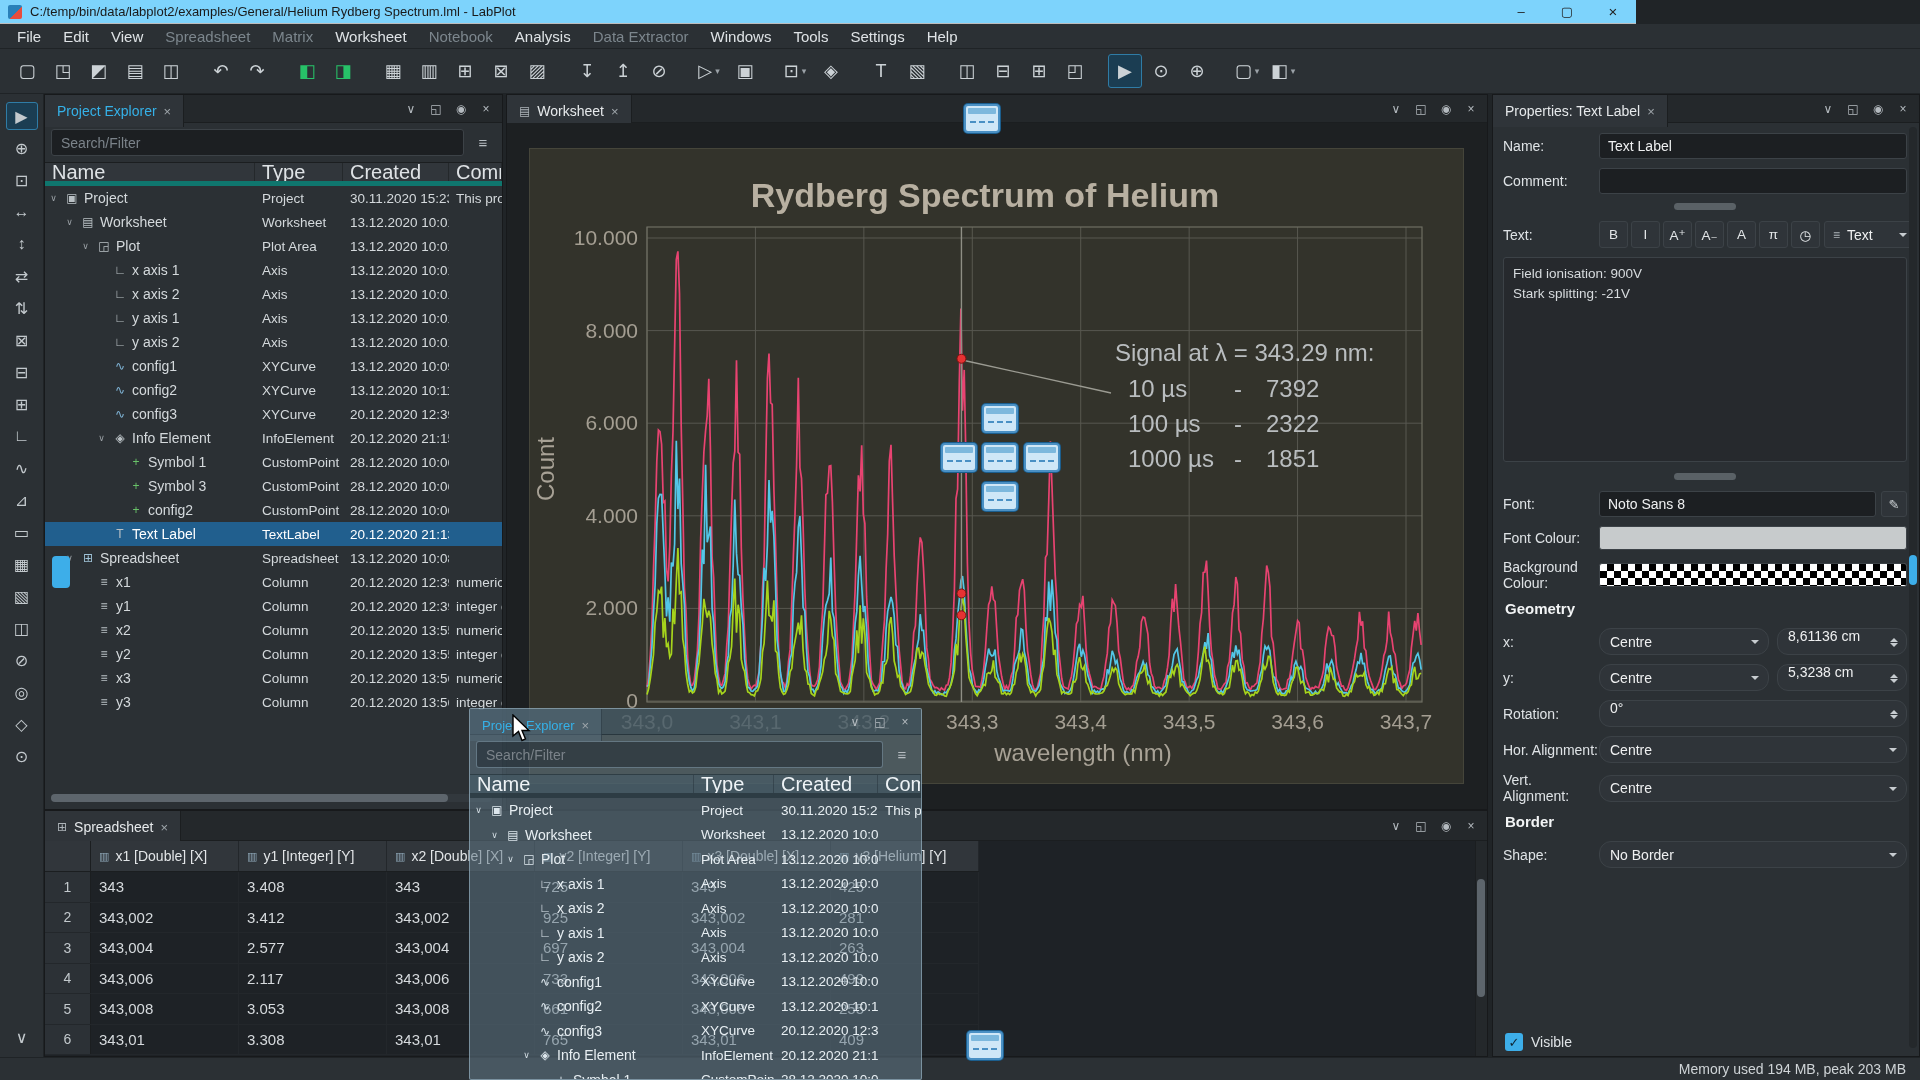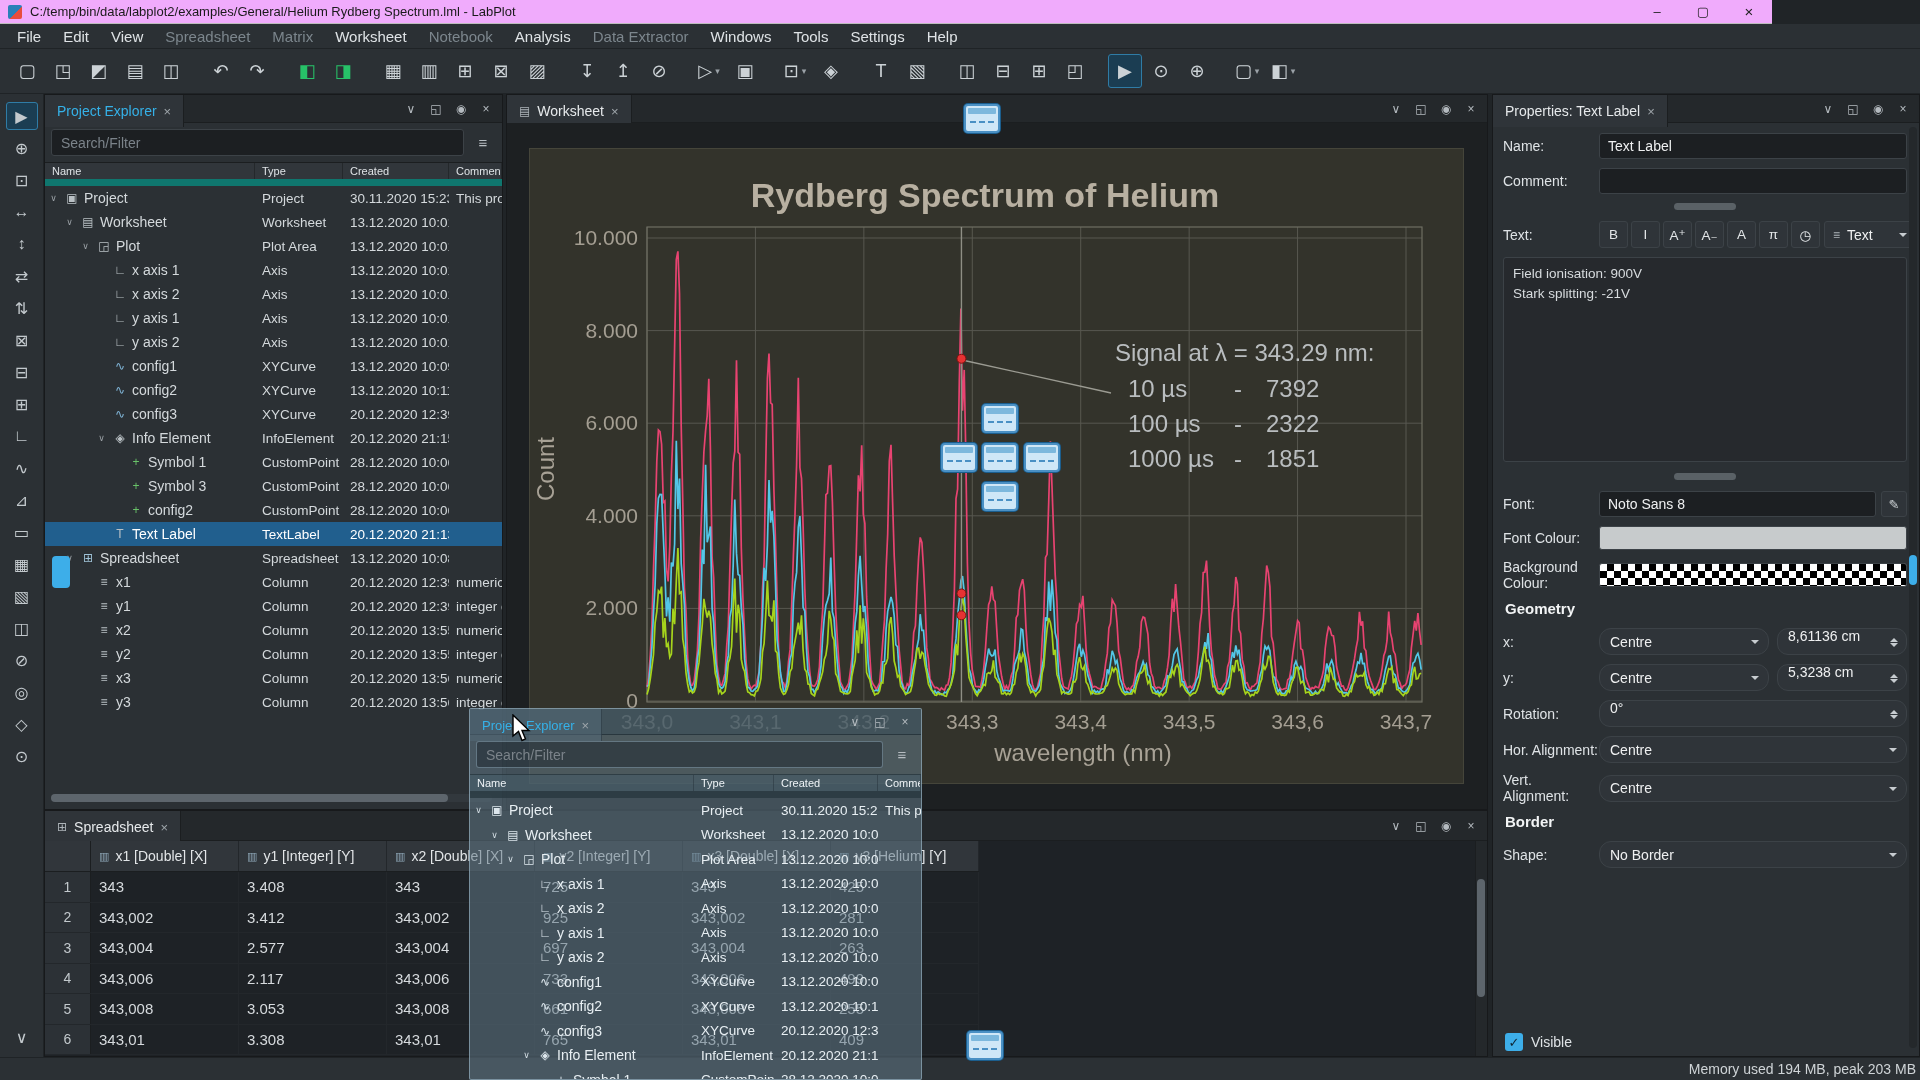--- a/index.html
+++ b/index.html
@@ -1,21 +1,21 @@
 <!DOCTYPE html>
 <html><head>
 <meta charset="utf-8">
 <style>
   *{margin:0;padding:0;box-sizing:border-box}
   html,body{width:1920px;height:1080px;overflow:hidden}
   body{background:#1b1e20;font-family:"Liberation Sans","DejaVu Sans",sans-serif;color:#eff0f1;position:relative}
   .app{position:absolute;inset:0;background:#202427}
 
   
-  .titlebar{position:absolute;left:0;top:0;width:1772px;height:24px;background:#f0abfc;color:#1a1a1a;
+  .titlebar{position:absolute;left:0;top:0;width:1636px;height:24px;background:#7dd3fc;color:#1a1a1a;
     display:flex;align-items:center;font-size:13px;border-bottom:1px solid #bdbdbd}
   .tb-icon{width:14px;height:14px;margin:0 8px;border-radius:2px;
     background:linear-gradient(135deg,#2980b9 0 55%,#e74c3c 55% 100%)}
   .tb-title{flex:1;white-space:nowrap;overflow:hidden}
   .win-btn{width:46px;height:24px;display:flex;align-items:center;justify-content:center;font-size:13px;color:#222;cursor:default}
   .win-close{font-size:15px}
 
   
   .menubar{position:absolute;top:24px;left:0;width:1920px;height:25px;background:#2b3034;border-bottom:1px solid #1f2326;
     display:flex;align-items:center;padding-left:6px;font-size:15px}
@@ -52,22 +52,22 @@
   .dock-icons{margin-left:auto;display:flex;gap:9px;align-items:center;padding-right:8px}
   .dock-btn{width:16px;text-align:center;color:#b4babf;font-size:12px}
 
   
   .pe-panel{left:44px;top:94px;width:459px;height:716px}
   .search-row{display:flex;margin:6px;gap:6px;align-items:center}
   .search-input{flex:1;height:27px;background:#1c1f22;border:1px solid #3c4247;border-radius:3px;color:#cfd4d7;
     padding:0 9px;font-size:14px;font-family:inherit}
   .search-input::placeholder{color:#7b838a}
   .filter-btn{width:26px;height:26px;display:flex;align-items:center;justify-content:center;color:#b7bdc2;font-size:15px}
-  .tree-header{display:grid;height:24px;background:#31363b;border-top:1px solid #1b1e20;border-bottom:7px solid #0f766e;
-    font-size:11px;color:#dfe3e6;align-items:center}
+  .tree-header{display:grid;height:24px;background:#31363b;border-top:1px solid #1b1e20;border-bottom:5px solid #0f766e;
+    font-size:20px;color:#dfe3e6;align-items:center}
   .pe-panel .tree-header,.pe-panel .tree-row{grid-template-columns:210px 88px 106px 1fr}
   .th-cell{padding:2px 7px;border-right:1px solid #24282b;overflow:hidden;white-space:nowrap;height:100%;display:flex;align-items:center}
   .tree-body{position:relative}
   .tree-row{display:grid;height:24px;align-items:center;color:#d4d9dc;font-size:14px}
   .tree-row.sel{background:#215f8e;color:#fff}
   .tcell{padding:0 7px;overflow:hidden;white-space:nowrap;font-size:13.5px}
   .tree-name{display:flex;align-items:center;gap:4px;font-size:14px}
   .chev{width:13px;font-size:9px;color:#9aa0a5;text-align:center;flex:none}
   .ticon{width:16px;text-align:center;font-size:12px;color:#b9c0c4;flex:none}
   .ic-point{color:#69c269}.ic-curve{color:#7fb3d5}.ic-sheet{color:#9fc3d8}
@@ -157,21 +157,21 @@
     z-index:50;box-shadow:0 0 0 1px #1b5e8e}
   .dockind::before{content:"";position:absolute;left:2px;right:2px;top:2px;height:6px;background:#7db8dd;border-radius:1px}
   .dockind::after{content:"";position:absolute;left:4px;right:4px;top:15px;border-top:2px dashed #4a90c4}
   .dock-handle{position:absolute;left:52px;top:556px;width:18px;height:32px;background:#3daee9;border-radius:4px;z-index:15}
 
   
   .cursor{position:absolute;left:510px;top:714px;z-index:60}
 
   
   .statusbar{position:absolute;left:0;top:1057px;width:1920px;height:23px;background:#2b3034;border-top:1px solid #1f2326;
-    display:flex;align-items:center;justify-content:flex-end;padding-right:4px;font-size:14px;color:#cfd4d7}
+    display:flex;align-items:center;justify-content:flex-end;padding-right:14px;font-size:14px;color:#cfd4d7}
 </style>
 </head>
 <body>
 
 <div class="app">
 
   <div class="titlebar">
     <div class="tb-icon"></div>
     <div class="tb-title">C:/temp/bin/data/labplot2/examples/General/Helium Rydberg Spectrum.lml - LabPlot</div>
     <div style="display:flex">

